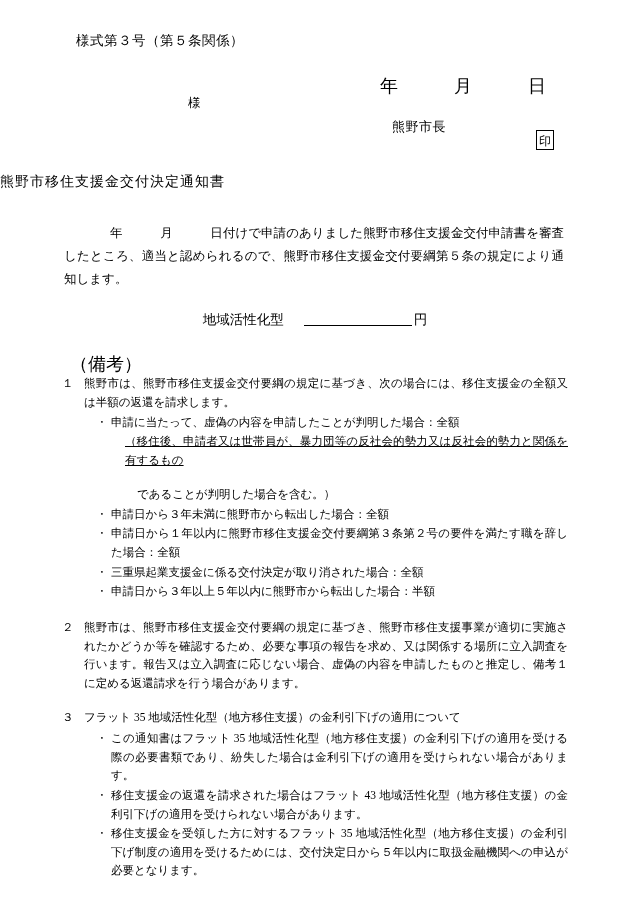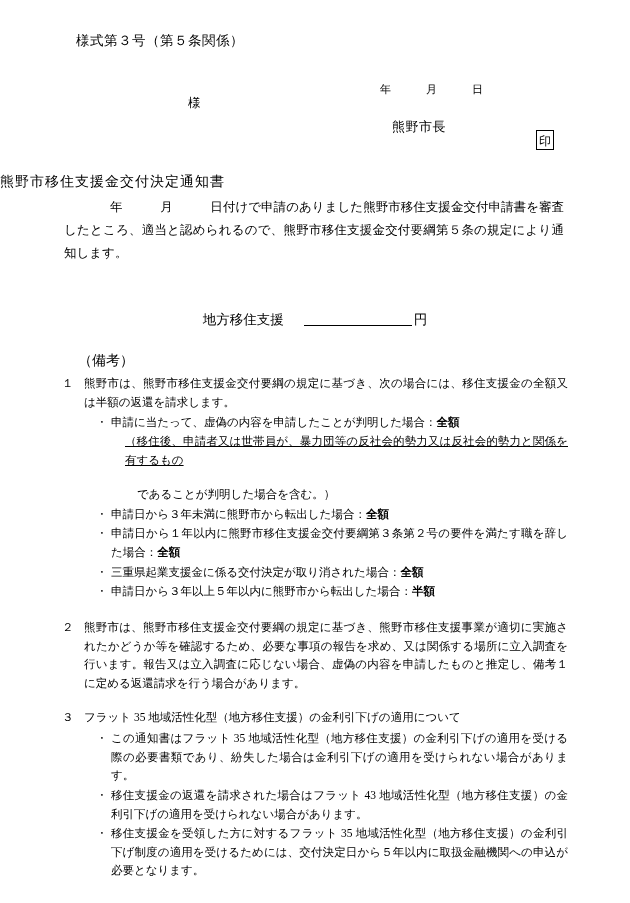--- a/index.html
+++ b/index.html
@@ -26,24 +26,23 @@
     position: absolute;
     left: 76px;
     top: 32px;
     font-size: 13.5px;
     letter-spacing: 0.5px;
   }
   .date-line {
     position: absolute;
     left: 380px;
     top: 74px;
-    font-size: 11px;
+    font-size: 18px;
     letter-spacing: 0.5px;
     white-space: pre;
-    margin-top: 8px;
   }
   .addressee {
     position: absolute;
     left: 188px;
     top: 95px;
     font-size: 12.5px;
   }
   .issuer {
     position: absolute;
     left: 392px;
@@ -67,21 +66,21 @@
     position: absolute;
     left: 0;
     top: 173px;
     width: 630px;
     font-size: 14px;
     letter-spacing: 1px;
   }
   .body-para {
     position: absolute;
     left: 64px;
-    top: 196px;
+    top: 222px;
     width: 500px;
     font-size: 12.5px;
     line-height: 1.85;
     text-align: justify;
   }
   .body-para .indent {
     display: inline-block;
     width: 46px;
   }
   .amount-row {
@@ -98,23 +97,23 @@
   }
   .amount-blank {
     display: inline-block;
     width: 108px;
     border-bottom: 1px solid #000;
     height: 15px;
     margin: 0 2px -2px 0;
   }
   .notes-head {
     position: absolute;
-    left: 78px;
+    left: 70px;
     top: 352px;
-    font-size: 14px;
+    font-size: 18px;
   }
   .notes {
     position: absolute;
     left: 62px;
     top: 374px;
     width: 510px;
     font-size: 11.5px;
     line-height: 1.62;
   }
   .note-item {
@@ -154,21 +153,21 @@
     padding-left: 14px;
     text-align: justify;
     text-decoration: underline;
   }
   .sub-line2 {
     display: block;
     padding-left: 26px;
     text-align: justify;
     margin-top: 16px;
   }
-  b { font-weight: bold; }
+  b { font-weight: normal; }
   .note-gap { height: 14px; }
 </style>
 </head>
 <body>
 
 <div class="page">
 
   <div class="form-no">様式第３号（第５条関係）</div>
 
   <div class="date-line">年　　　月　　　日</div>
@@ -176,21 +175,21 @@
   <div class="addressee">様</div>
 
   <div class="issuer">熊野市長</div>
   <div class="seal-box">印</div>
 
   <div class="doc-title">熊野市移住支援金交付決定通知書</div>
 
   <div class="body-para"><span class="indent"></span><span>年　　　月　　　日付けで申請のありました熊野市移住支援金交付申請書を審査したところ、適当と認められるので、熊野市移住支援金交付要綱第５条の規定により通知します。</span></div>
 
   <div class="amount-row">
-    <span>地方移住支援</span><span class="gap"></span><span class="amount-blank"></span><span>円</span>
+    <span>地域活性化型</span><span class="gap"></span><span class="amount-blank"></span><span>円</span>
   </div>
 
   <div class="notes-head">（備考）</div>
 
   <div class="notes">
       <div class="note-item"><span class="note-num">１</span><span class="note-body"><span>熊野市は、熊野市移住支援金交付要綱の規定に基づき、次の場合には、移住支援金の全額又は半額の返還を請求します。</span><ul class="bullet-list">
             <li><span class="dot">・</span><span>申請に当たって、虚偽の内容を申請したことが判明した場合：</span><b>全額</b><span class="sub-line">（移住後、申請者又は世帯員が、暴力団等の反社会的勢力又は反社会的勢力と関係を有するもの</span><span class="sub-line2">であることが判明した場合を含む。）</span></li>
             <li><span class="dot">・</span><span>申請日から３年未満に熊野市から転出した場合：</span><b>全額</b></li>
             <li><span class="dot">・</span><span>申請日から１年以内に熊野市移住支援金交付要綱第３条第２号の要件を満たす職を辞した場合：</span><b>全額</b></li>
             <li><span class="dot">・</span><span>三重県起業支援金に係る交付決定が取り消された場合：</span><b>全額</b></li>

